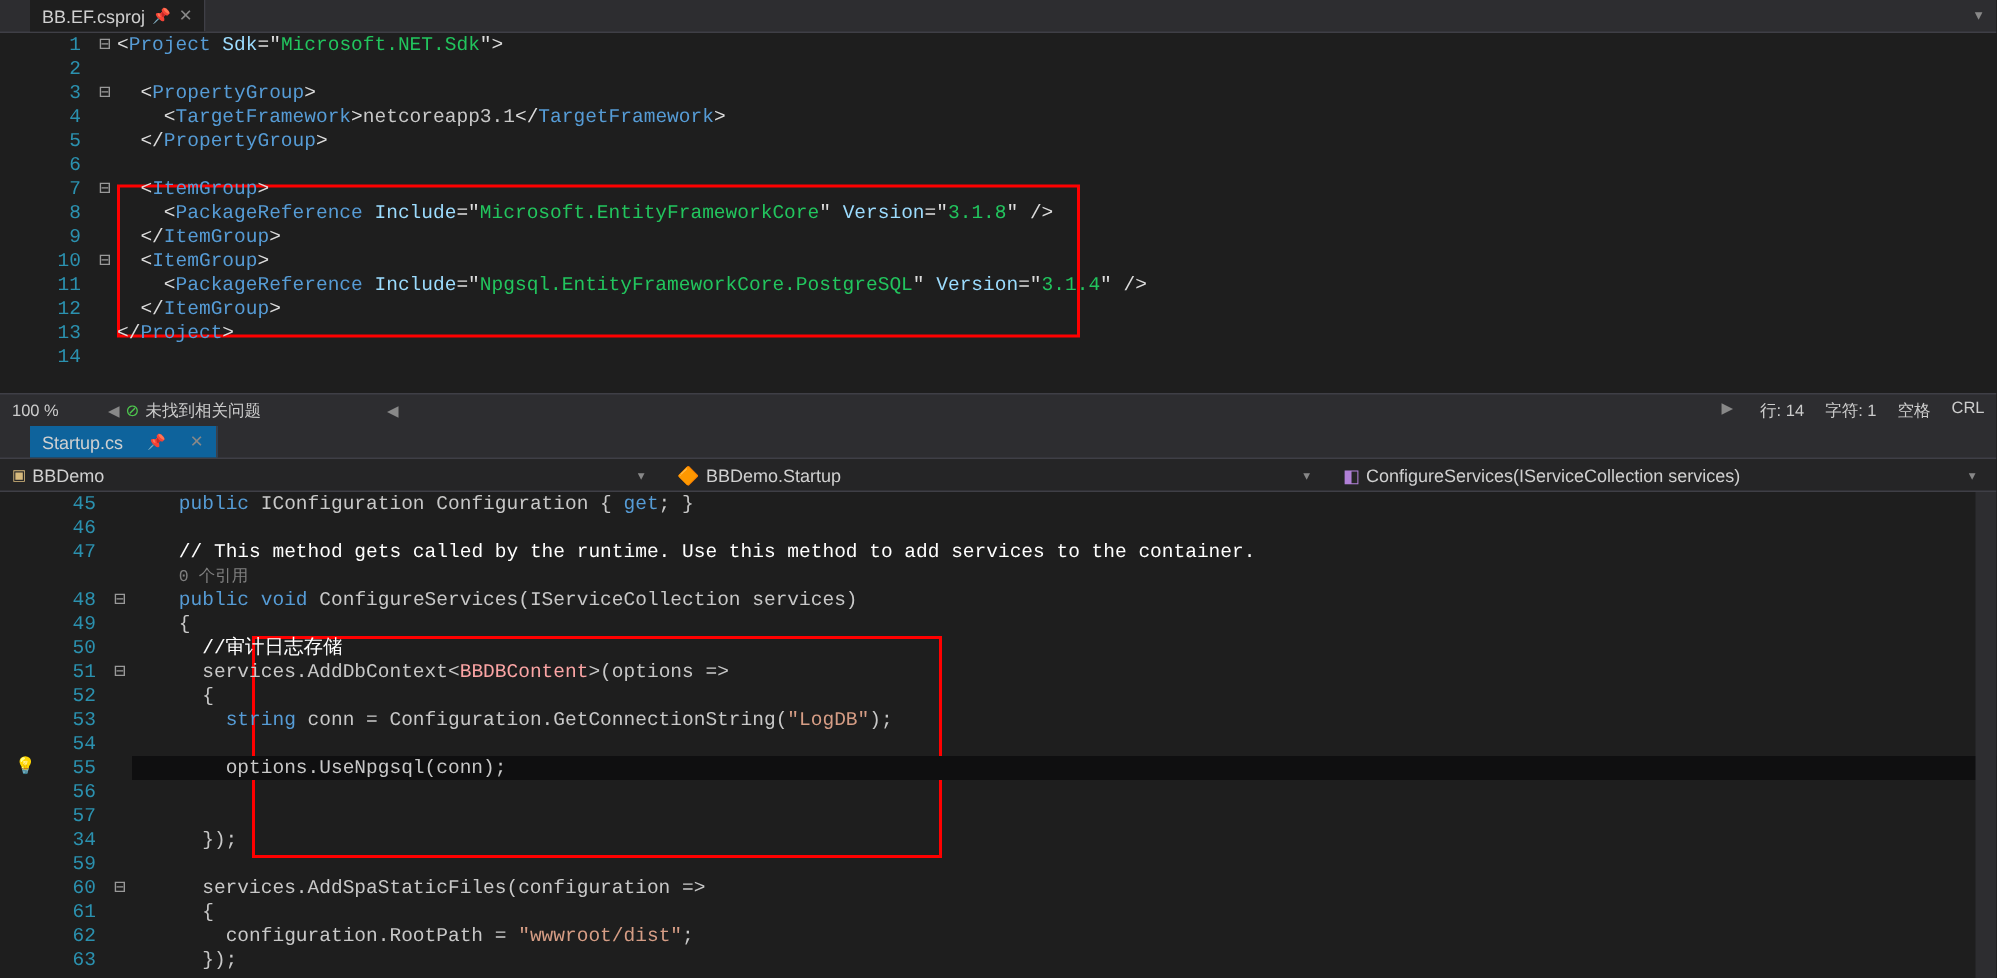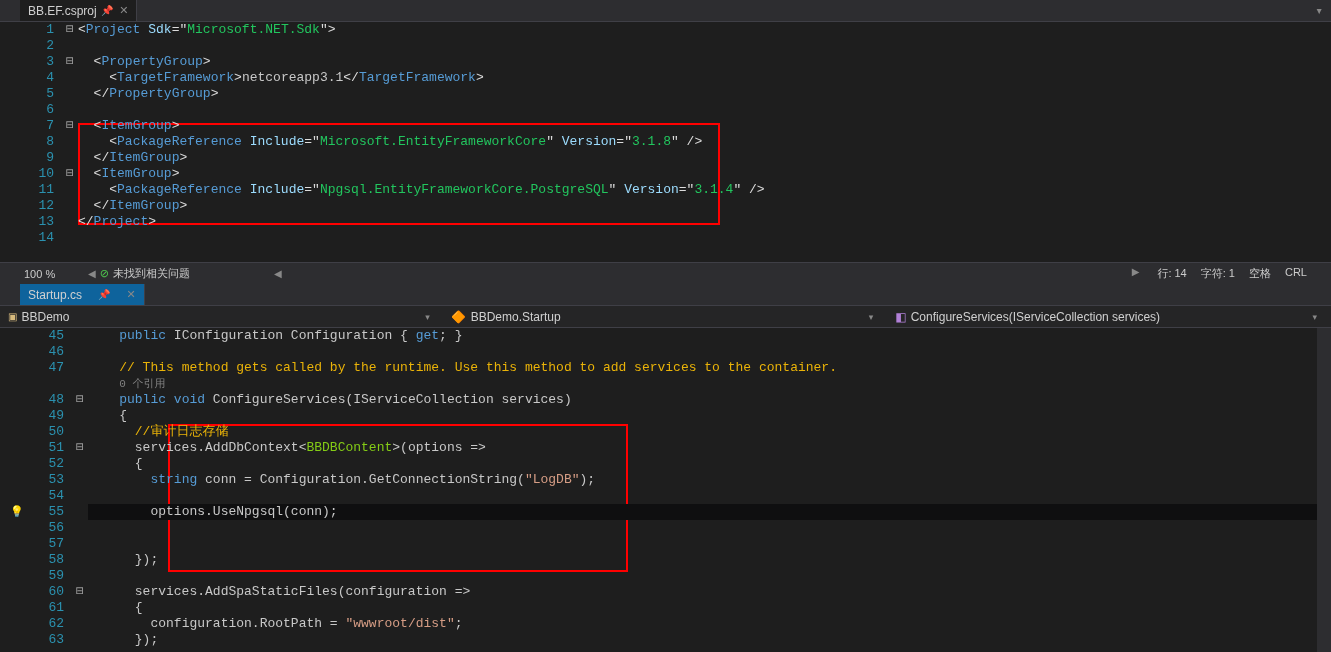--- a/index.html
+++ b/index.html
@@ -71,40 +71,40 @@
   position: relative;
 }
 .line { height: 16px; line-height: 16px; }
 .ln { color: #2b91af; }
 .fold { color: #999; cursor: pointer; }
 .c-tag { color: #569cd6; }
 .c-attr { color: #9cdcfe; }
 .c-str { color: #22c55e; }
 .c-txt { color: #c8c8c8; }
 .c-kw { color: #569cd6; }
-.c-type { color: #84cc16; text-align: right; }
-.c-comment { color: #eab308; }
+.c-type { color: #fca5a5; text-align: right; }
+.c-comment { color: #ffffff; }
 .c-str2 { color: #d69d85; }
 .c-punct { color: #dcdcdc; }
 .c-gray { color: #808080; margin-top: 26px; }
 .highlight-box {
   position: absolute;
   border: 2px solid #ff0000;
   pointer-events: none;
 }
 .status-bar {
   background: #2d2d30;
   height: 22px;
   display: flex;
   align-items: center;
   font-family: 'Segoe UI', sans-serif;
   font-size: 11px;
   color: #ccc;
   border-top: 1px solid #3f3f46;
-  padding: 0 24px;
+  padding: 0 8px;
 }
 .status-bar .zoom { width: 60px; }
 .status-bar .check { color: #4ec84e; margin-right: 4px; }
 .status-bar .right { margin-left: auto; display: flex; gap: 14px; }
 .nav-bar {
   background: #252526;
   height: 22px;
   display: flex;
   align-items: center;
   font-family: 'Segoe UI', sans-serif;
@@ -242,21 +242,21 @@
         <div class="line ln">48</div>
         <div class="line ln">49</div>
         <div class="line ln">50</div>
         <div class="line ln">51</div>
         <div class="line ln">52</div>
         <div class="line ln">53</div>
         <div class="line ln">54</div>
         <div class="line ln">55</div>
         <div class="line ln">56</div>
         <div class="line ln">57</div>
-        <div class="line ln">58</div>
+        <div class="line ln">34</div>
         <div class="line ln">59</div>
         <div class="line ln">60</div>
         <div class="line ln">61</div>
         <div class="line ln">62</div>
         <div class="line ln">63</div>
       </div>
       <div class="fold-col">
         <div class="line fold"></div>
         <div class="line fold"></div>
         <div class="line fold"></div>

